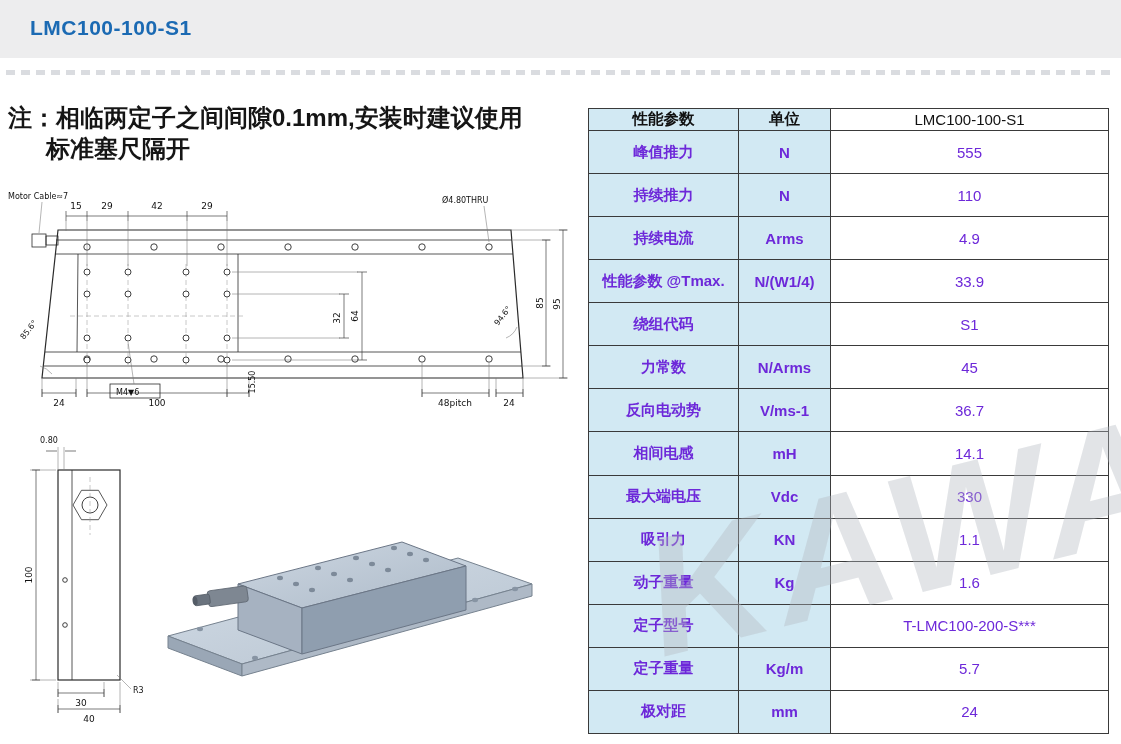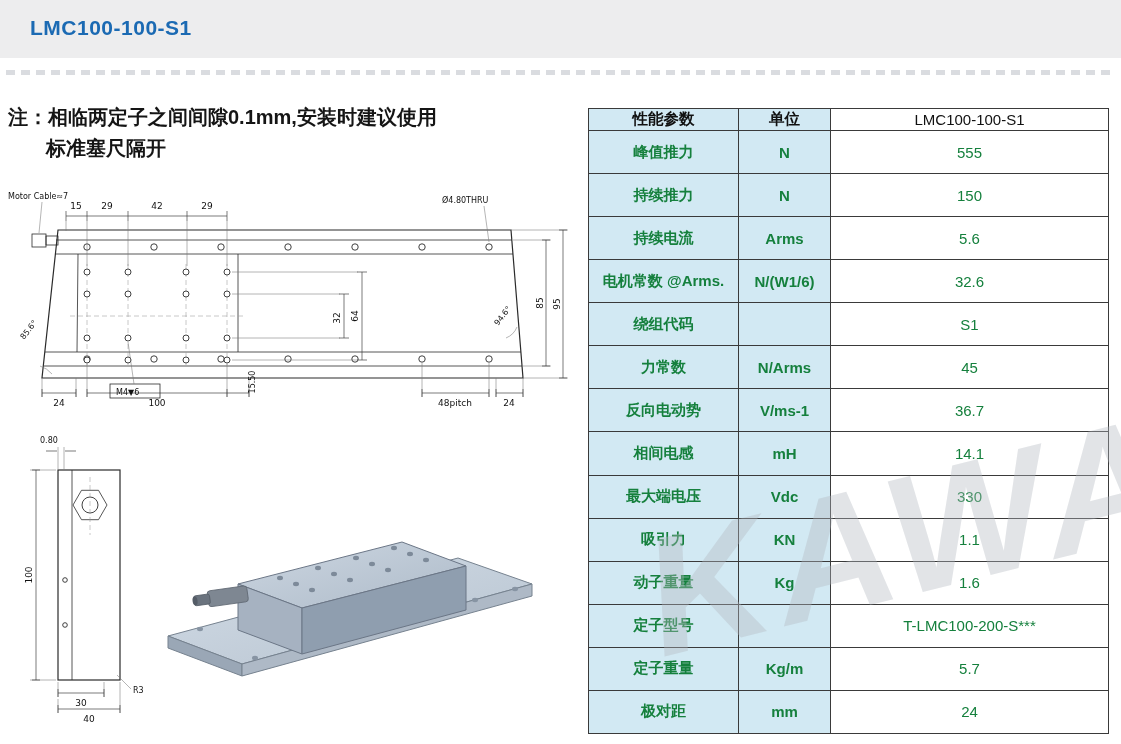--- a/index.html
+++ b/index.html
@@ -4,30 +4,30 @@
 <style>
   html,body{margin:0;padding:0;background:#fff;}
   body{font-family:"Liberation Sans",sans-serif;}
   #page{position:relative;width:1121px;height:744px;background:#fff;overflow:hidden;}
 
   .header-bar{position:absolute;left:0;top:0;width:1121px;height:58px;background:#ededee;}
   .page-title{position:absolute;left:30px;top:16px;font-size:21px;font-weight:bold;color:#1b6ab3;letter-spacing:.5px;}
   .dash-row{position:absolute;left:6px;top:70px;width:1108px;height:5px;
     background:repeating-linear-gradient(90deg,#dadce0 0 9px,transparent 9px 15px);}
 
-  .note{position:absolute;left:8px;top:102px;font-size:20px;font-weight:bold;color:#151515;line-height:31px;}
+  .note{position:absolute;left:8px;top:102px;font-size:24px;font-weight:bold;color:#151515;line-height:31px;}
   .note .line2{padding-left:38px;}
 
   
   .spec-table{position:absolute;left:588px;top:108px;width:521px;height:626px;
     border-collapse:collapse;table-layout:fixed;z-index:1;}
   .spec-table th,.spec-table td{border:1px solid #3a3a3a;text-align:center;vertical-align:middle;
     padding:0 2px;overflow:hidden;white-space:nowrap;}
   .spec-table th{font-size:15.5px;font-weight:bold;color:#111;}
-  .spec-table td{font-size:15px;color:#15803d;}
+  .spec-table td{font-size:15px;color:#6d28d9;}
   .col-param{width:150px;background:#d2e9f3;font-weight:bold;}
   .col-unit{width:92px;background:#d2e9f3;font-weight:bold;}
   .col-value{background:#fff;font-weight:normal;}
   th.col-value{font-weight:normal;font-size:15px;}
 
   
   .drawing{position:absolute;}
   #top-view{left:6px;top:188px;width:570px;height:235px;}
   #side-view{left:20px;top:425px;width:150px;height:300px;}
   #iso-view{left:160px;top:488px;width:395px;height:215px;}
@@ -318,31 +318,31 @@
     </thead>
     <tbody>
         <tr>
           <td class="col-param">峰值推力</td>
           <td class="col-unit">N</td>
           <td class="col-value">555</td>
         </tr>
         <tr>
           <td class="col-param">持续推力</td>
           <td class="col-unit">N</td>
-          <td class="col-value">150</td>
+          <td class="col-value">110</td>
         </tr>
         <tr>
           <td class="col-param">持续电流</td>
           <td class="col-unit">Arms</td>
-          <td class="col-value">5.6</td>
-        </tr>
-        <tr>
-          <td class="col-param">电机常数 @Arms.</td>
-          <td class="col-unit">N/(W1/6)</td>
-          <td class="col-value">32.6</td>
+          <td class="col-value">4.9</td>
+        </tr>
+        <tr>
+          <td class="col-param">性能参数 @Tmax.</td>
+          <td class="col-unit">N/(W1/4)</td>
+          <td class="col-value">33.9</td>
         </tr>
         <tr>
           <td class="col-param">绕组代码</td>
           <td class="col-unit"></td>
           <td class="col-value">S1</td>
         </tr>
         <tr>
           <td class="col-param">力常数</td>
           <td class="col-unit">N/Arms</td>
           <td class="col-value">45</td>

